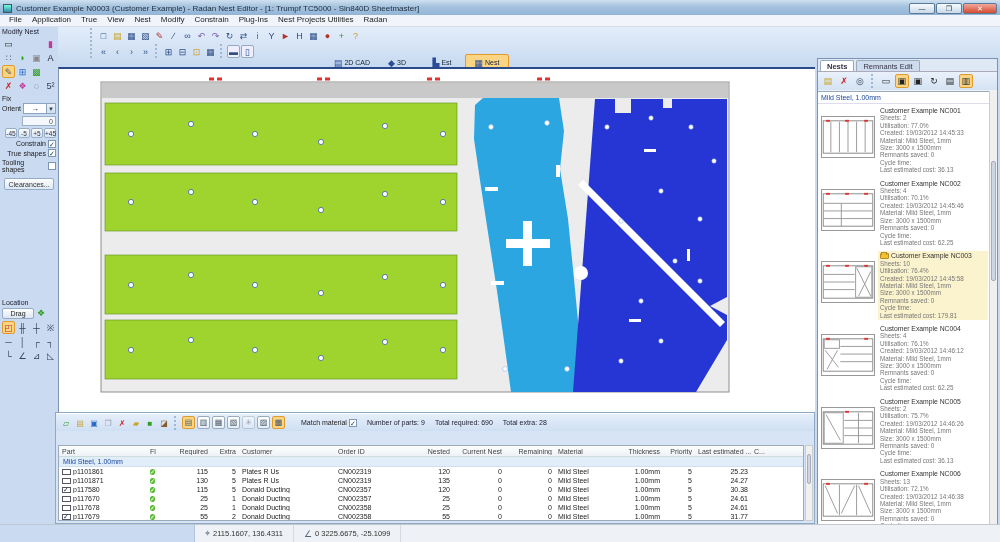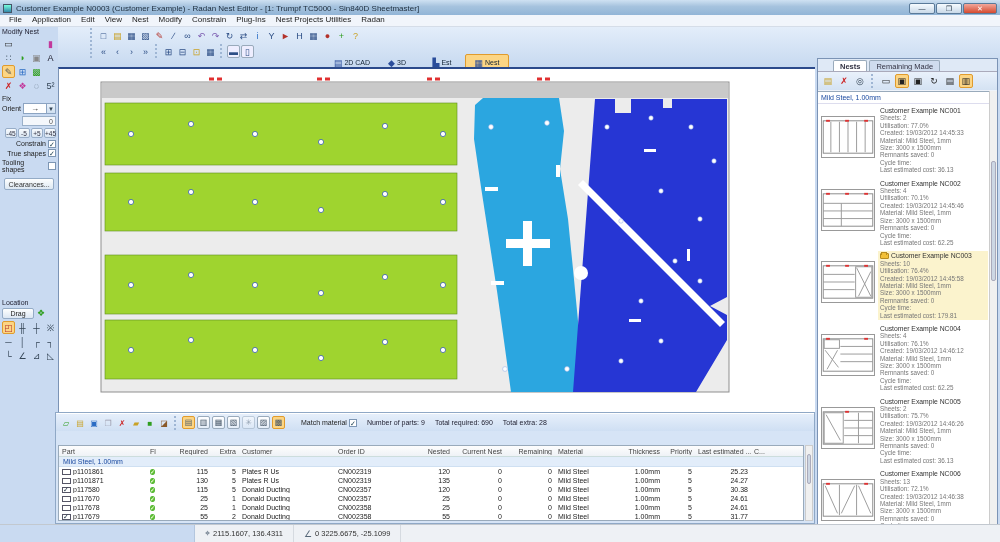--- a/index.html
+++ b/index.html
@@ -72,21 +72,21 @@
   .cpart { fill:var(--cyan); }
   .bpart { fill:var(--blue); }
   .hole { fill:#fff; stroke:#3a5fae; stroke-width:0.8; }
   .bdot { fill:#fff; stroke:#9db6e8; stroke-width:0.6; }
   .wcut { fill:#fff; }
   .clamp { stroke:#e03030; stroke-width:3; stroke-dasharray:5 3; }
 
   
   #rightpanel { position:absolute; left:817px; top:58px; width:181px; height:474px; background:#eef3fa;
     border:1px solid #7b93b5; }
-  .rtabs { display:flex; height:13px; background:#dfe9f6; border-bottom:1px solid #aab;padding-left:13px; }
+  .rtabs { display:flex; height:13px; background:#dfe9f6; border-bottom:1px solid #aab; }
   .rtab { padding:1px 6px; font-size:7.5px; border:1px solid #9ab; border-bottom:none; border-radius:2px 2px 0 0;
     background:#cfdcee; color:#334; margin-left:2px; margin-top:1px; }
   .rtab.active { background:#fff; font-weight:bold; }
   .rtools { height:18px; display:flex; align-items:center; gap:2px; padding:0 3px; background:linear-gradient(#e9f1fb,#d4e2f3); }
   .rtico { width:14px; height:14px; text-align:center; line-height:13px; font-size:9px; border:1px solid transparent; border-radius:2px; }
   .rtico.pressed { background:var(--accent); border-color:var(--accentBorder); }
   #nestlist { position:absolute; left:0; top:32px; right:8px; bottom:0; background:#fff; overflow:hidden;
     border-top:1px solid #9ab; }
   .nlgroup { color:#1b4aa0; font-size:7px; padding:2px 3px; border-bottom:1px solid #dde; }
   .nitem { display:flex; padding:2px 1px; }
@@ -143,21 +143,21 @@
   <span class="appico"></span>
   <span class="t">Customer Example N0003 (Customer Example) - Radan Nest Editor - [1: Trumpf TC5000 - Sin840D Sheetmaster]</span>
   <span class="winbtn">—</span>
   <span class="winbtn">❐</span>
   <span class="winbtn close">✕</span>
 </div>
 
 <div id="menubar">
   <span class="mi">File</span>
   <span class="mi">Application</span>
-  <span class="mi">Edit</span>
+  <span class="mi">True</span>
   <span class="mi">View</span>
   <span class="mi">Nest</span>
   <span class="mi">Modify</span>
   <span class="mi">Constrain</span>
   <span class="mi">Plug-Ins</span>
   <span class="mi">Nest Projects Utilities</span>
   <span class="mi">Radan</span>
 </div>
 
 <div id="toolzone">
@@ -390,21 +390,21 @@
       <circle class="bdot" cx="641" cy="212" r="2.2"></circle>
         <circle class="bdot" cx="602" cy="272" r="2.2"></circle>
         <circle class="bdot" cx="562" cy="292" r="2.2"></circle>
     </g>
   </svg>
 </div>
 
 <div id="rightpanel">
   <div class="rtabs">
     <span class="rtab active">Nests</span>
-    <span class="rtab">Remaining Made</span>
+    <span class="rtab">Remnants Edit</span>
   </div>
   <div class="rtools">
     <span class="rtico" style="color:#c9a227">▤</span>
     <span class="rtico" style="color:#c22">✗</span>
     <span class="rtico" style="color:#345">◎</span>
     <span class="grip"></span>
     <span class="rtico">▭</span>
     <span class="rtico pressed">▣</span>
     <span class="rtico">▣</span>
     <span class="rtico">↻</span>

